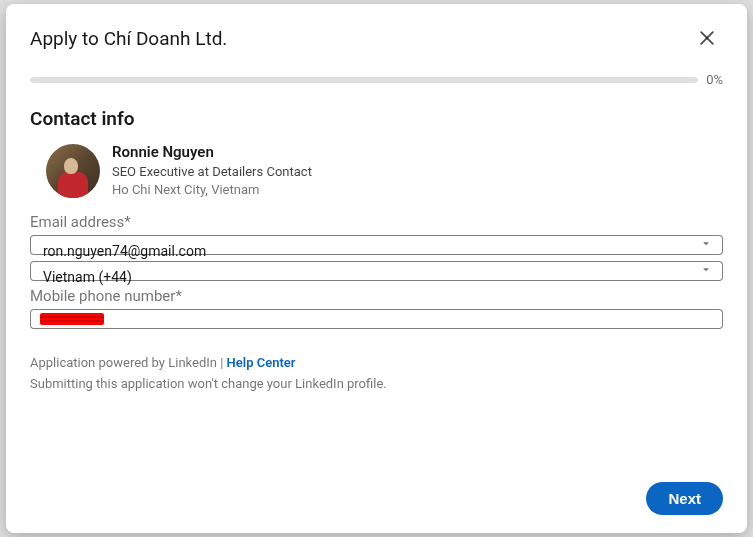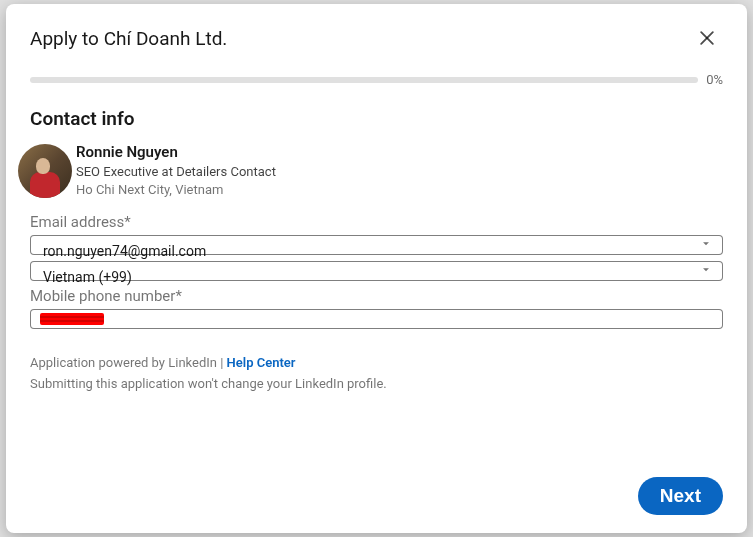--- a/index.html
+++ b/index.html
@@ -65,22 +65,22 @@
     }
     .section-title {
       font-size: 19px;
       font-weight: 600;
       color: rgba(0,0,0,0.9);
       padding: 12px 24px 8px 24px;
     }
     .profile-row {
       display: flex;
       align-items: center;
-      gap: 4px;
-      padding: 4px 24px 8px 12px;
+      gap: 12px;
+      padding: 4px 24px 8px 40px;
     }
     .avatar {
       width: 54px;
       height: 54px;
       border-radius: 50%;
       background: linear-gradient(135deg, #8b6f47 0%, #5a4530 50%, #3b2e1f 100%);
       position: relative;
       overflow: hidden;
       flex-shrink: 0;
     }
@@ -183,21 +183,21 @@
       display: flex;
       justify-content: flex-end;
       padding: 14px 24px 18px 24px;
     }
     .next-btn {
       background: #0a66c2;
       color: #fff;
       border: none;
       border-radius: 24px;
       padding: 8px 22px;
-      font-size: 19px;
+      font-size: 15px;
       font-weight: 600;
       cursor: pointer;
     }
   </style>
 </head>
 <body>
 
 <div class="modal">
 
   <div class="modal-header">
@@ -233,21 +233,21 @@
       <span class="caret">
         <svg width="14" height="14" viewBox="0 0 24 24" fill="currentColor">
             <path d="M7 10l5 5 5-5z"></path>
           </svg>
       </span>
     </div>
   </div>
 
   <div class="field-group">
     <div class="select-wrap">
-      <div class="select-control">Vietnam (+99)</div>
+      <div class="select-control">Vietnam (+44)</div>
       <span class="caret">
         <svg width="14" height="14" viewBox="0 0 24 24" fill="currentColor">
             <path d="M7 10l5 5 5-5z"></path>
           </svg>
       </span>
     </div>
   </div>
 
   <div class="field-group">
     <label class="field-label">Mobile phone number*</label>

